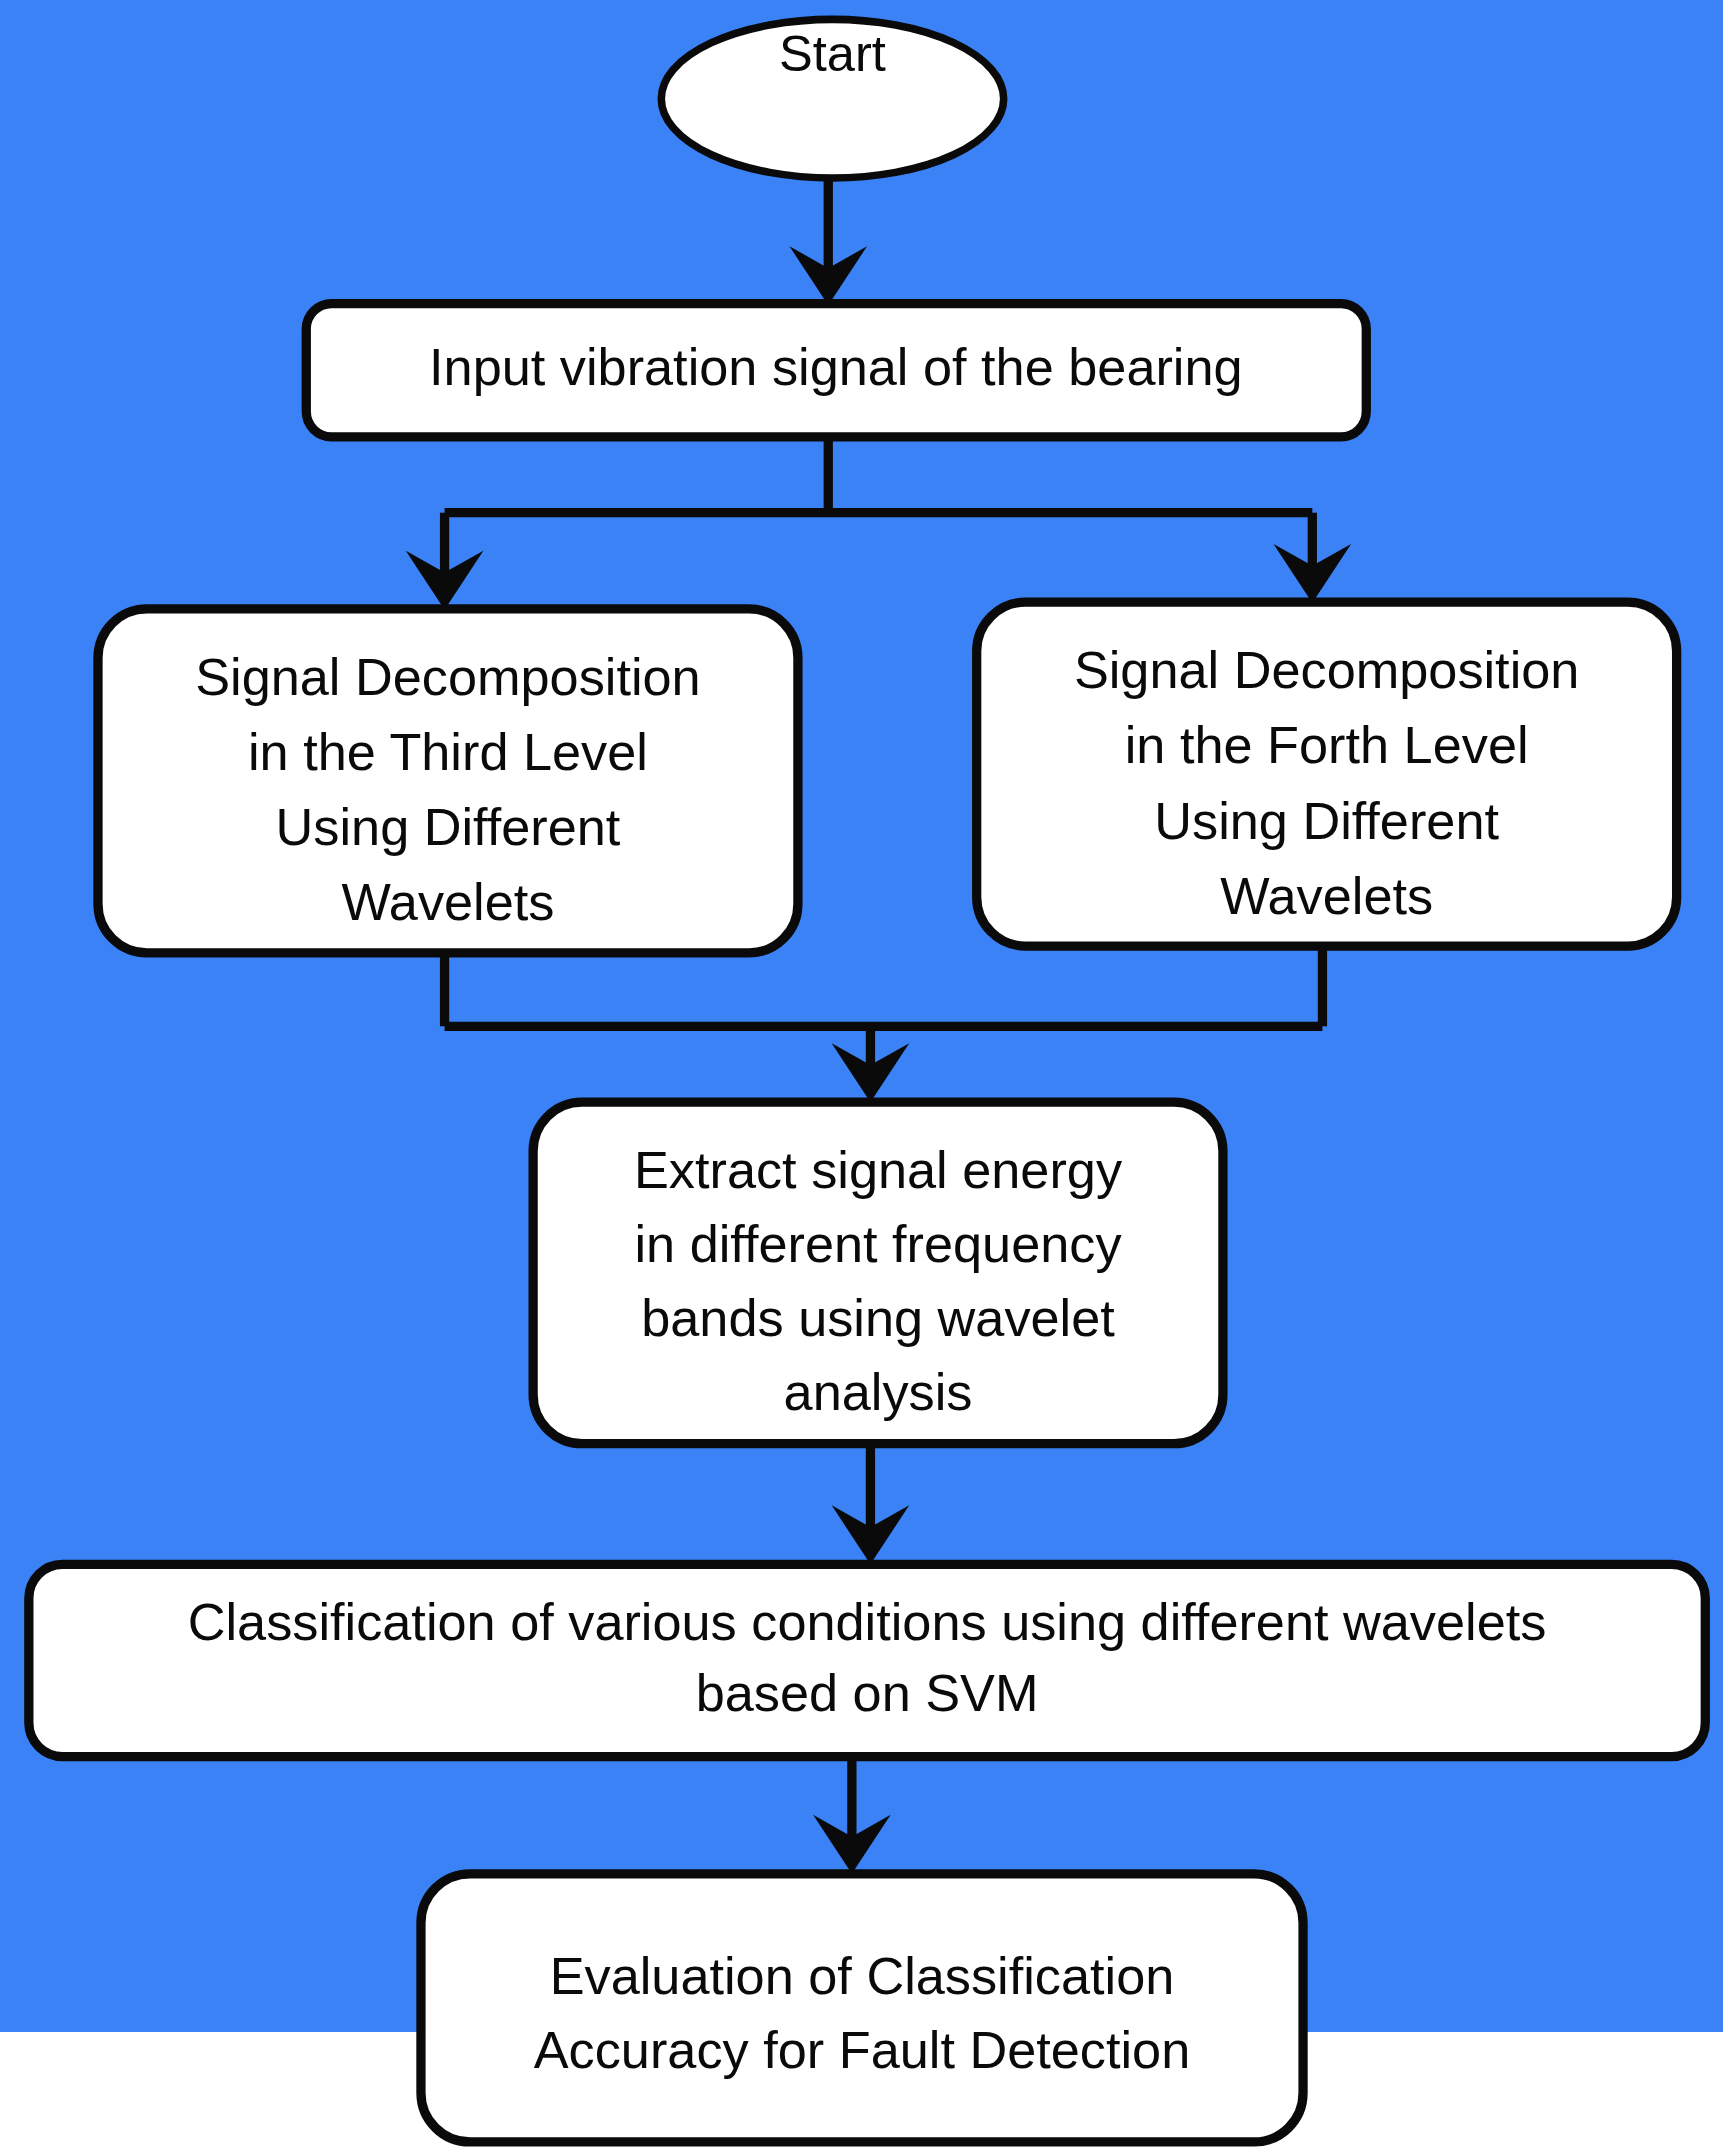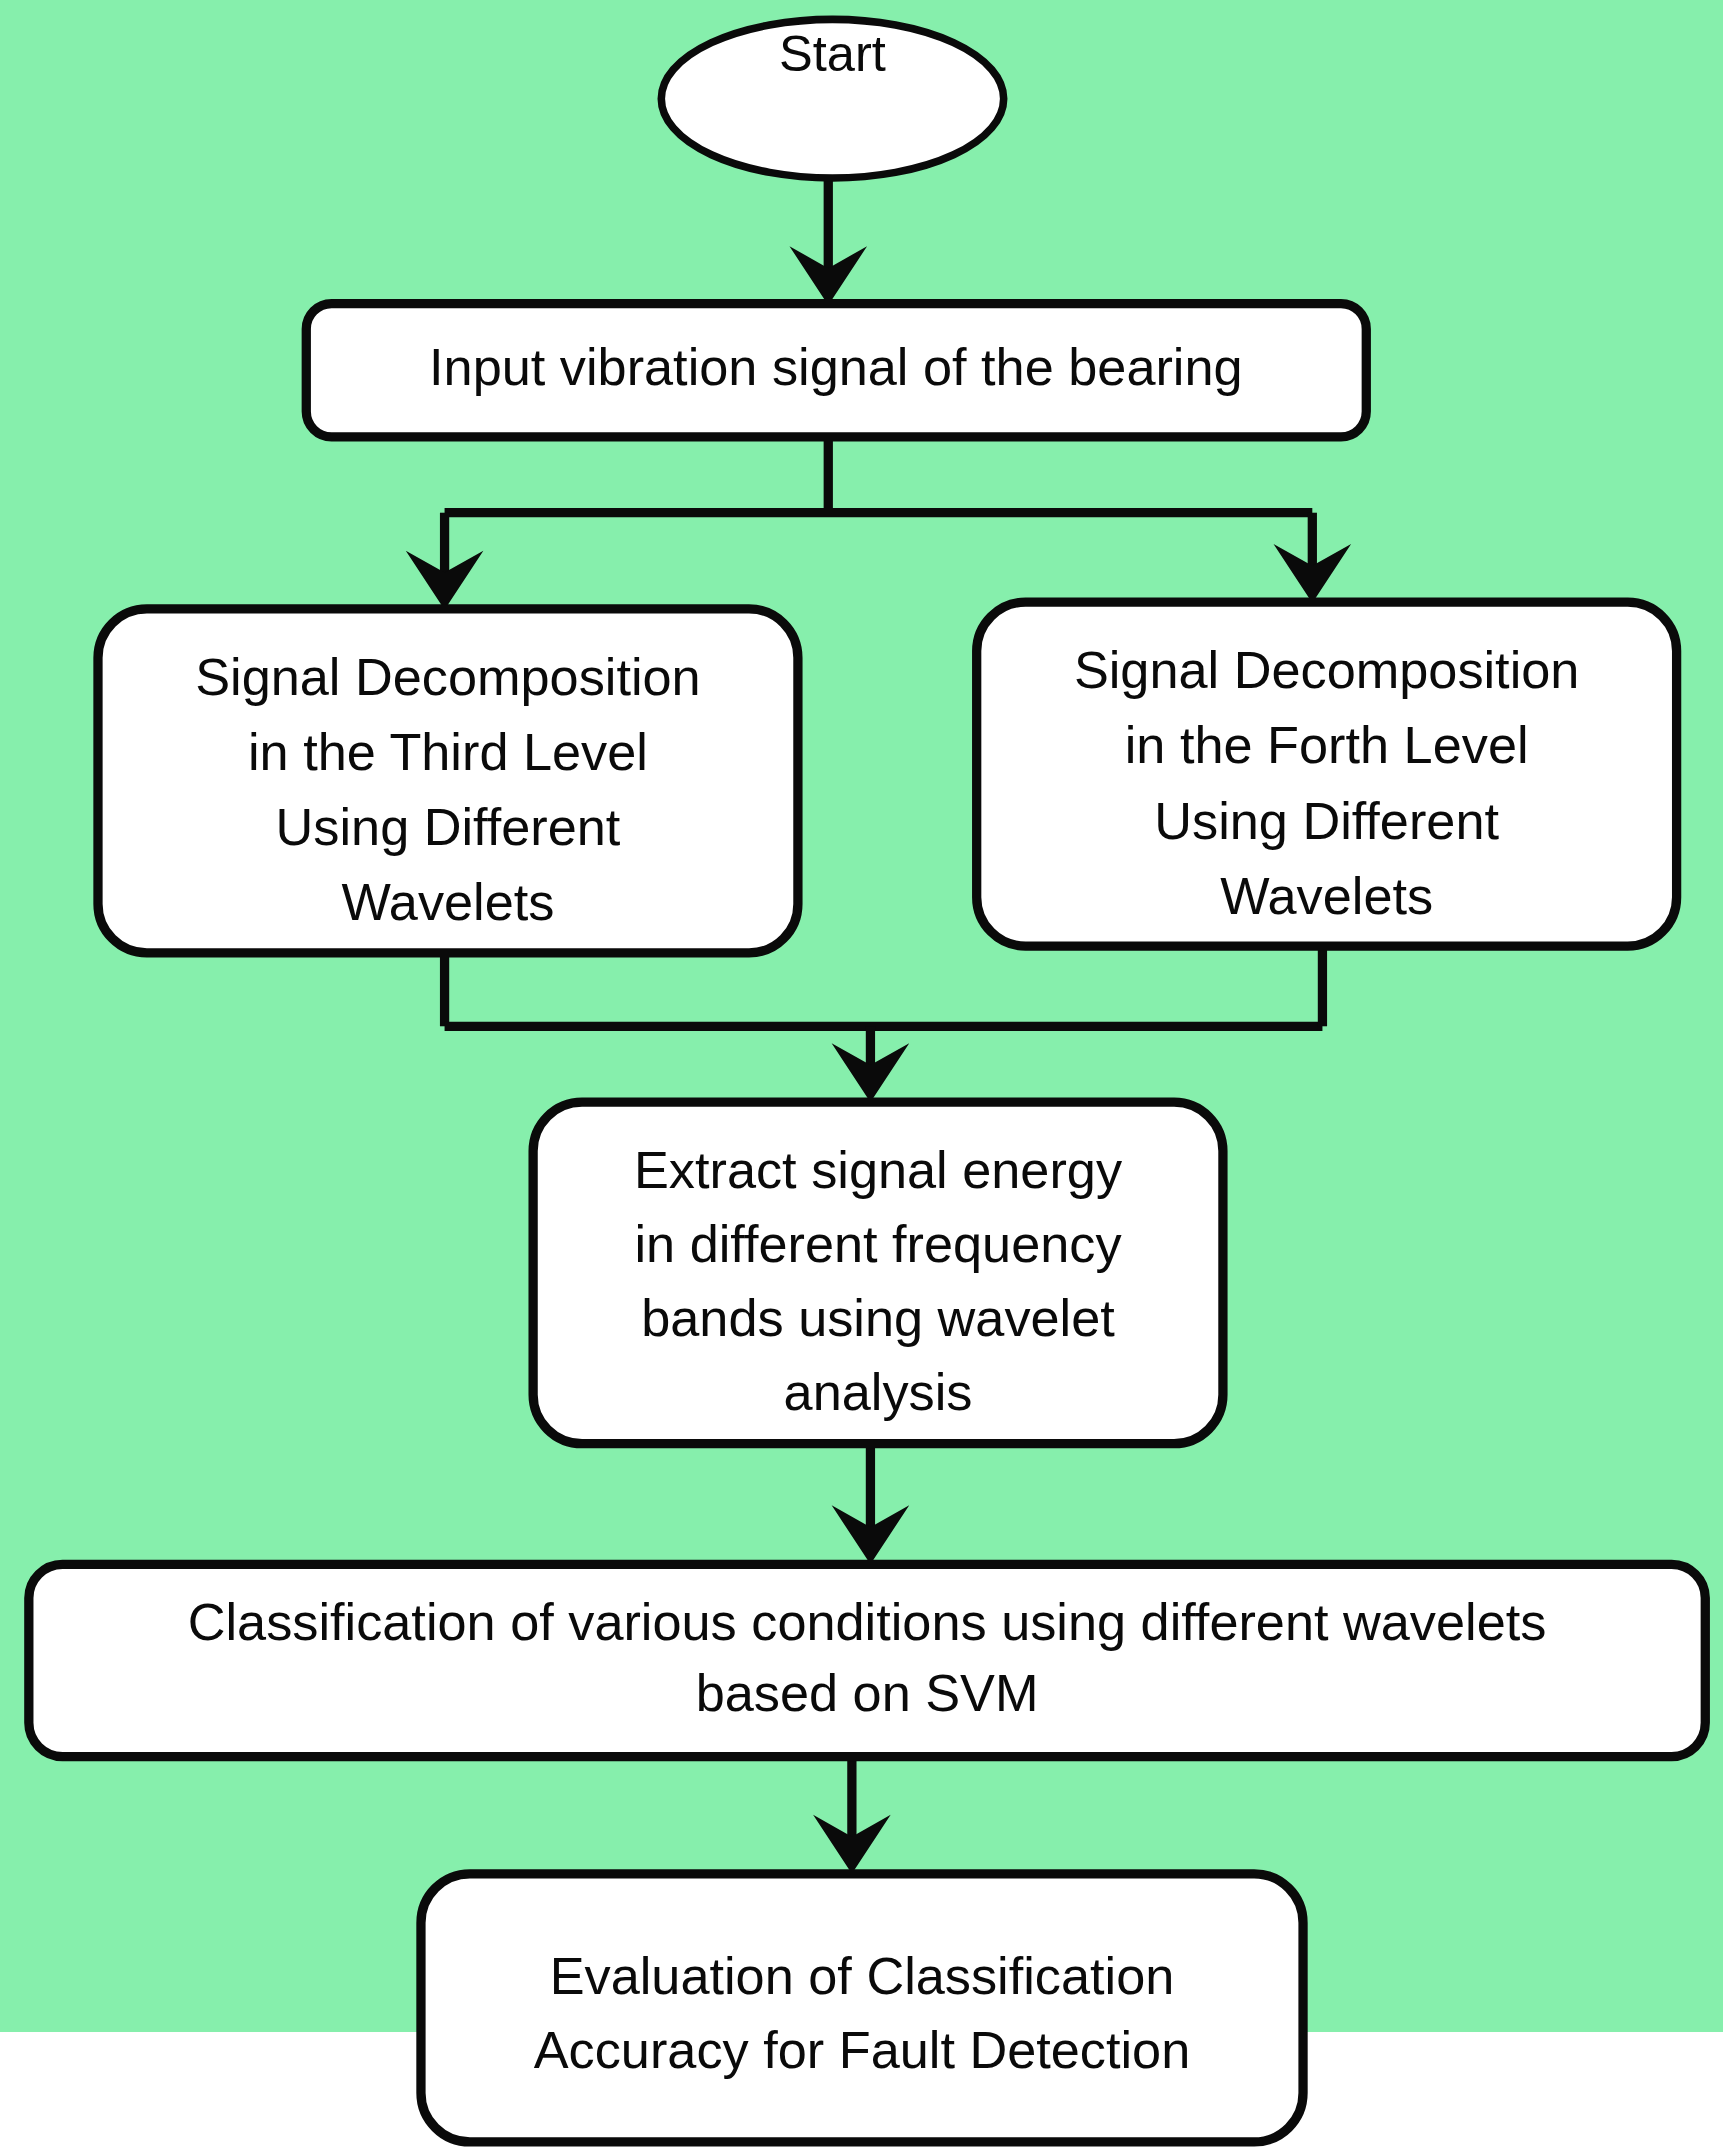--- a/index.html
+++ b/index.html
@@ -11,21 +11,21 @@
   body {
     width: 1724px;
     height: 2147px;
     font-family: "Liberation Sans", sans-serif;
     overflow: hidden;
   }
   #flow-root {
     position: relative;
     width: 1724px;
     height: 2032px;
-    background: #86efac;
+    background: #3b82f6;
   }
   svg.flow-svg {
     position: absolute;
     top: 0;
     left: 0;
     width: 1724px;
     height: 2147px;
     display: block;
   }
   .node-shape {

